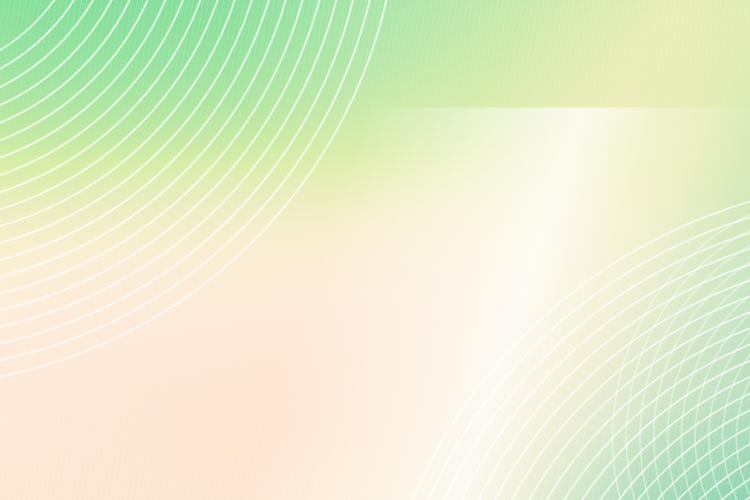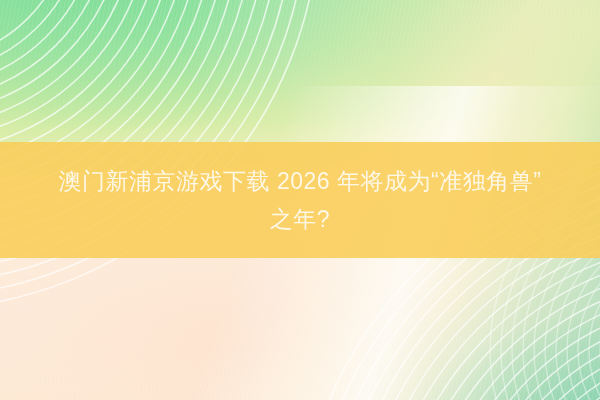--- a/index.html
+++ b/index.html
@@ -228,18 +228,14 @@
         <circle cx="300" cy="150" r="145"></circle>
         <circle cx="300" cy="150" r="156"></circle>
         <circle cx="300" cy="150" r="167"></circle>
         <circle cx="300" cy="150" r="178"></circle>
         <circle cx="300" cy="150" r="189"></circle>
         <circle cx="300" cy="150" r="200"></circle>
       </g>
     </svg>
   </div>
 
-  <div class="title-band">
-    <div class="title-line">澳门新浦京游戏下载 2026 年将成为“准独角兽”</div>
-    <div class="title-line">之年?</div>
-  </div>
 
 </div>
 
 </body></html>

